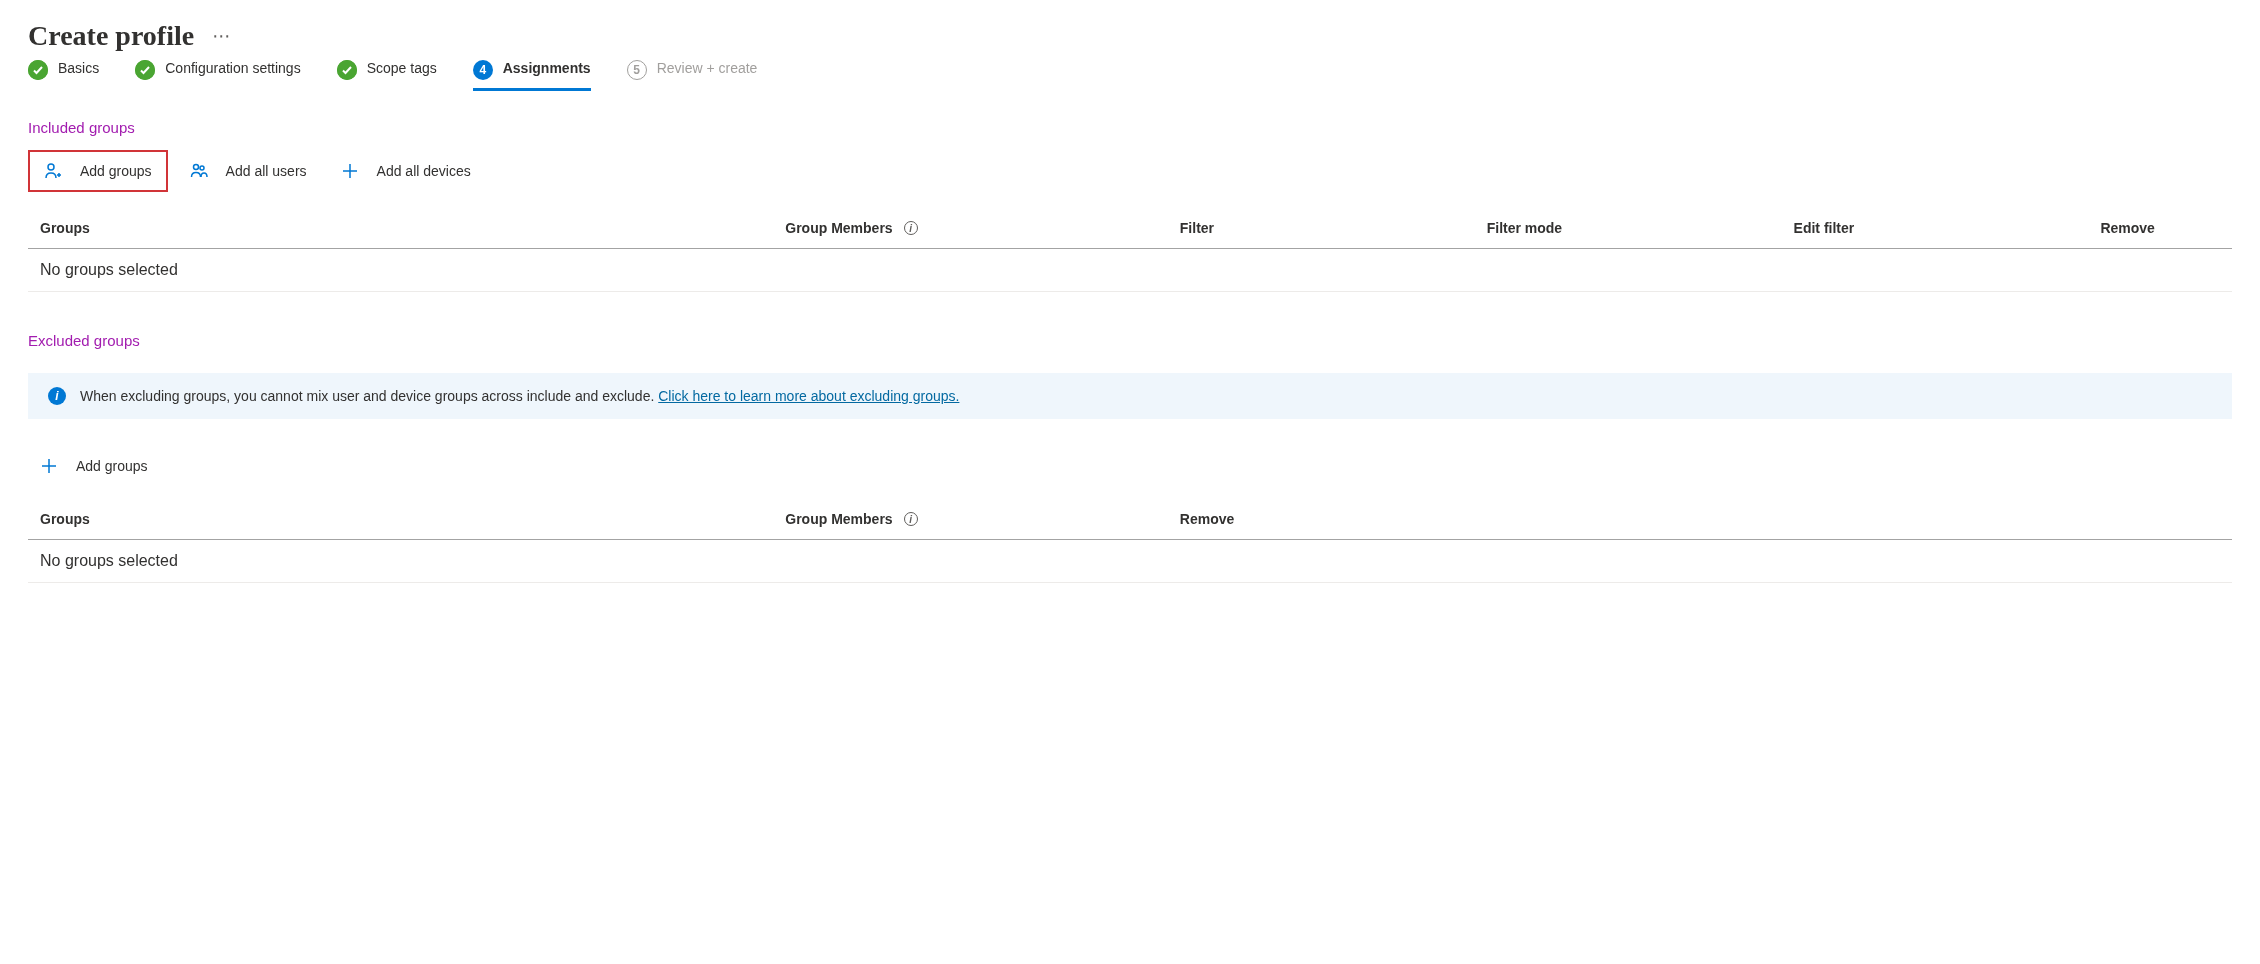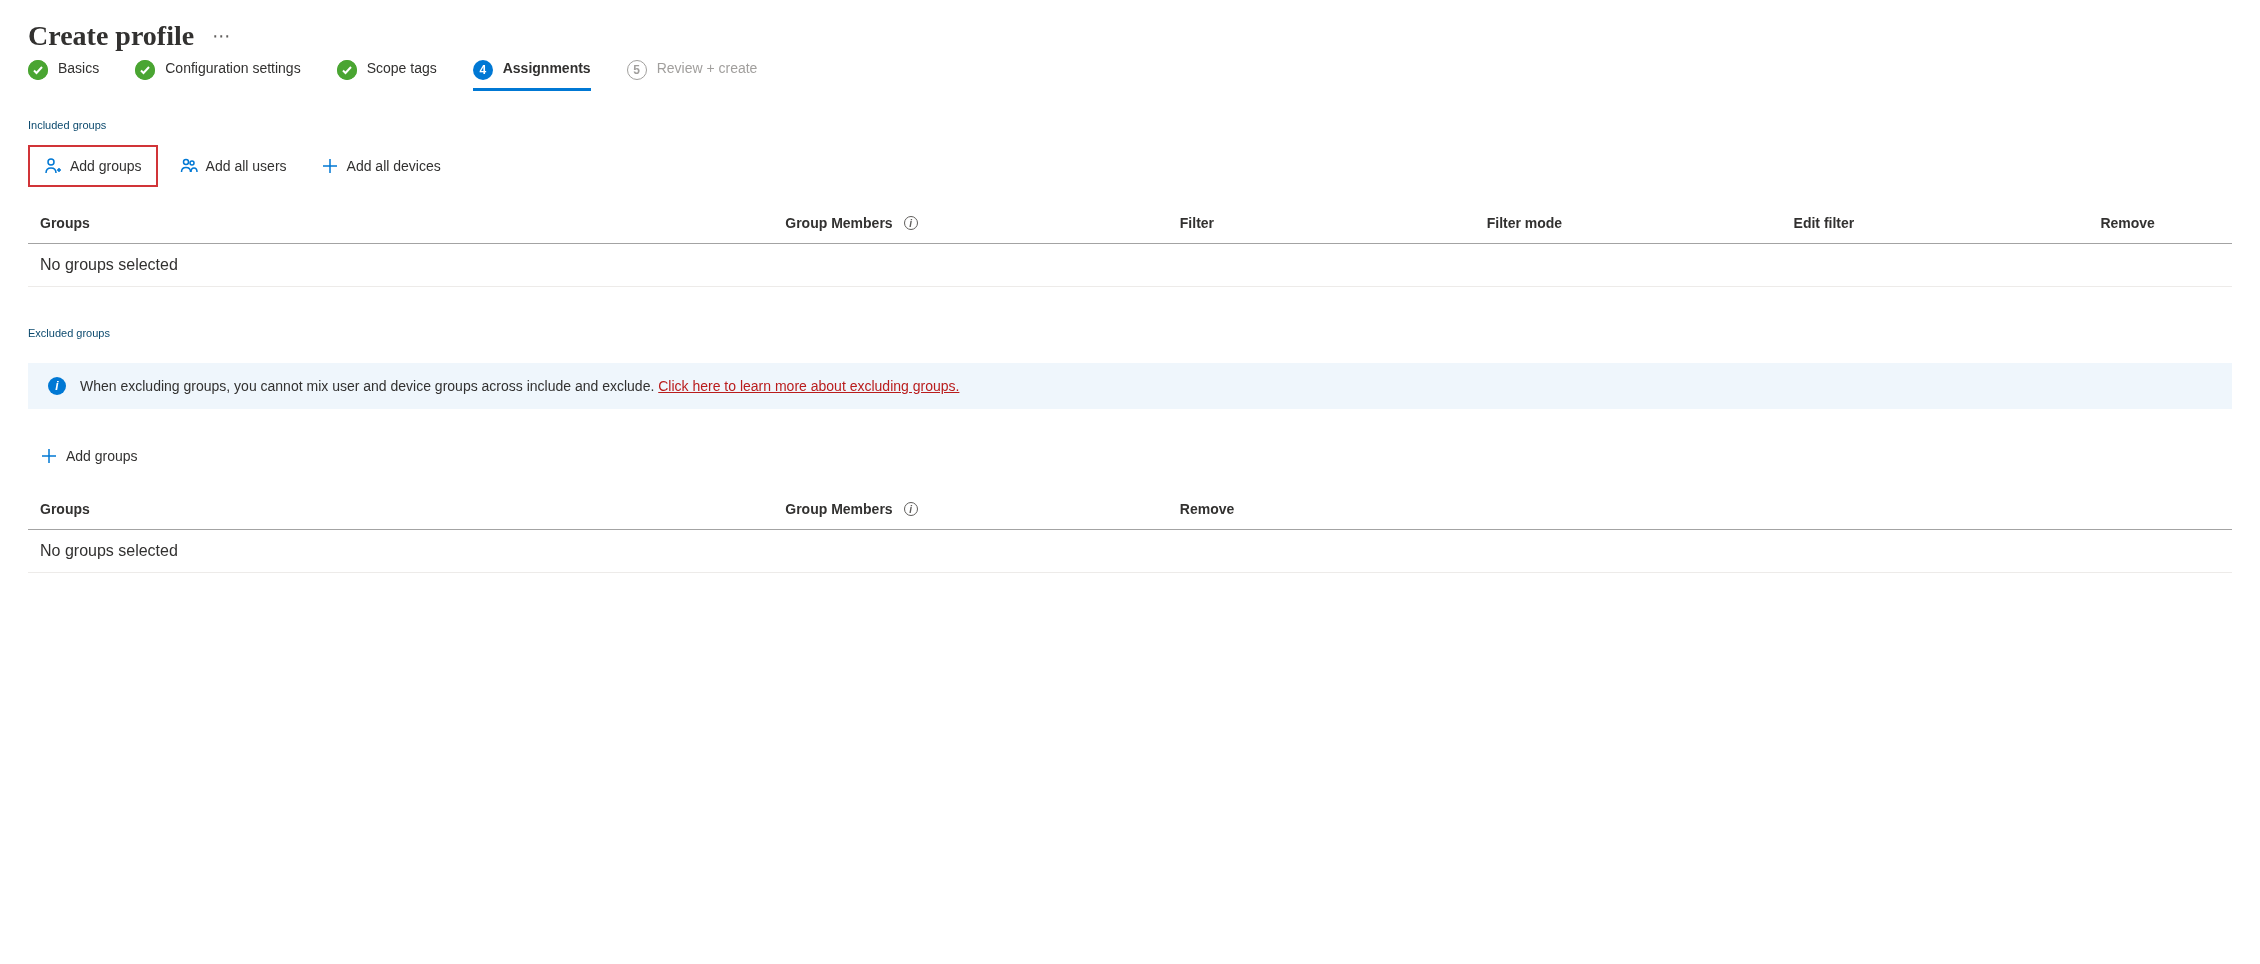--- a/index.html
+++ b/index.html
@@ -81,34 +81,34 @@
     .step-label {
       font-size: 14px;
     }
     .step.active .step-label {
       font-weight: 600;
     }
     .step.pending .step-label {
       color: #a19f9d;
     }
     .section-title {
-      font-size: 11px;
-      color: #0c4a6e;
+      font-size: 15px;
+      color: #a21caf;
       margin-bottom: 14px;
     }
     .action-row {
       display: flex;
       align-items: center;
       gap: 10px;
       margin-bottom: 18px;
     }
     .action-button {
       display: flex;
       align-items: center;
-      gap: 8px;
+      gap: 18px;
       padding: 8px 12px;
       background: transparent;
       border: none;
       cursor: pointer;
       font-size: 14px;
       color: #323130;
     }
     .action-button.highlighted {
       border: 2px solid #d13438;
       padding: 10px 14px;
@@ -165,21 +165,21 @@
       color: white;
       display: flex;
       align-items: center;
       justify-content: center;
       font-size: 12px;
       font-weight: bold;
       font-style: italic;
       flex-shrink: 0;
     }
     .info-link {
-      color: #b91c1c;
+      color: #0369a1;
       text-decoration: underline;
       cursor: pointer;
     }
     .info-circle-icon {
       width: 14px;
       height: 14px;
       border: 1px solid #605e5c;
       border-radius: 50%;
       display: inline-flex;
       align-items: center;

